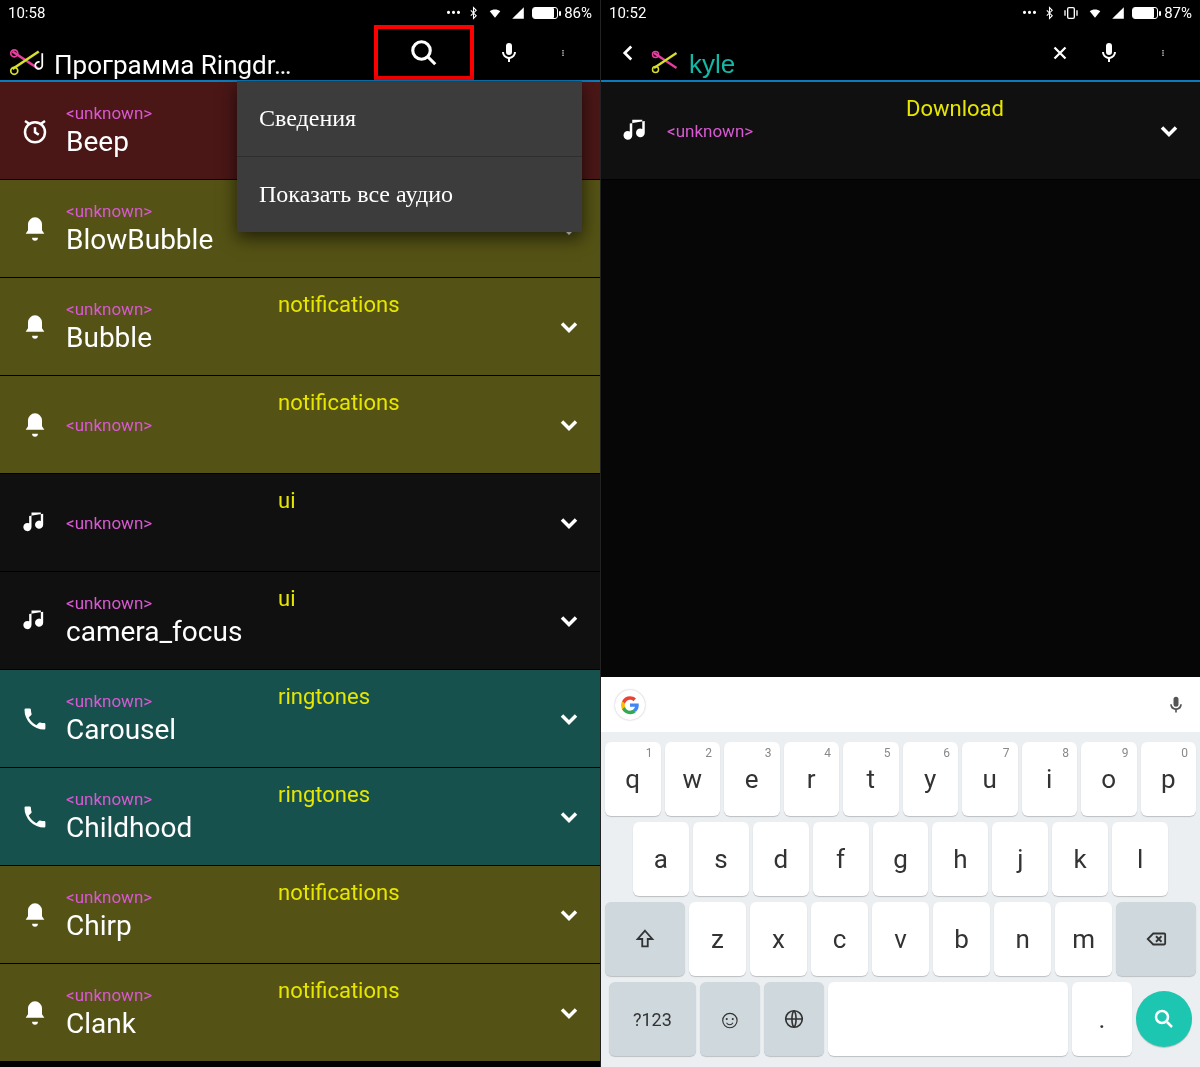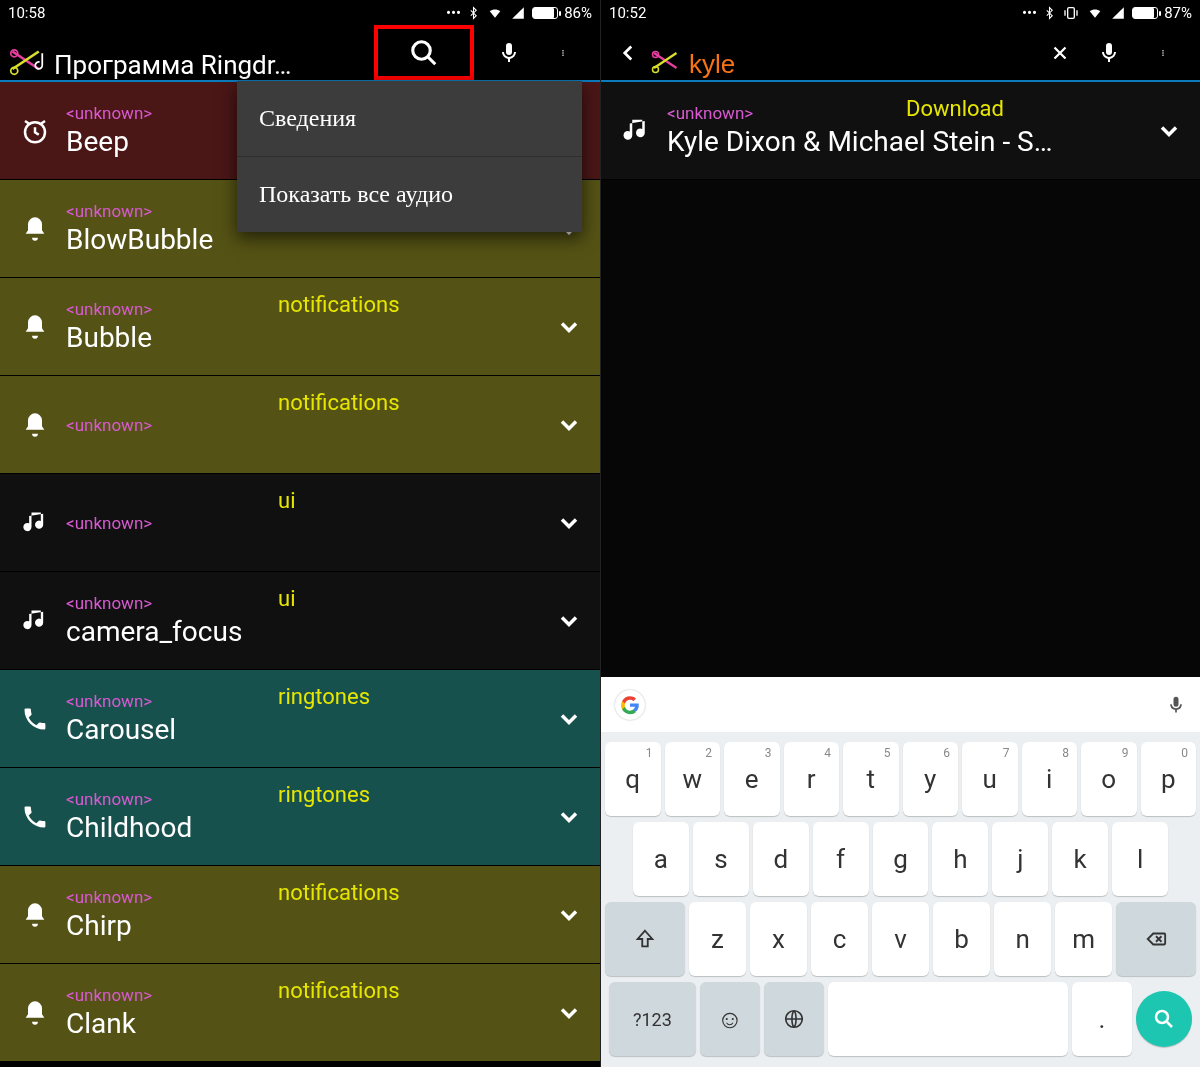--- a/index.html
+++ b/index.html
@@ -43,21 +43,21 @@
     width: 54px; height: 54px; display:flex; align-items:center; justify-content:center;
     color:#fff;
   }
   .appbar .search-highlight {
     border: 4px solid #ff0000;
     width: 100px; height: 55px;
     display:flex; align-items:center; justify-content:center;
     margin-right: 8px;
   }
   .search-field {
-    flex:1; font-size: 26px; color:#f97316; background:transparent; border:none; outline:none;
+    flex:1; font-size: 26px; color:#14b8a6; background:transparent; border:none; outline:none;
   }
   .bar-divider { height: 2px; background: #0a7bbd; }
 
   
   .menu {
     position: absolute;
     top: 81px; left: 237px;
     width: 345px;
     background: #3c3c3c;
     box-shadow: 0 6px 16px rgba(0,0,0,.6);
@@ -446,21 +446,20 @@
   <div class="list blackbg">
     <div class="row row-music">
       <div class="row-icon">
           <svg width="30" height="30" viewBox="0 0 24 24" fill="#fff">
             <path d="M9 3v12.5a3.5 3.5 0 1 1-2-3.2V6l12-2v9.5a3.5 3.5 0 1 1-2-3.2V3L9 3z"></path>
           </svg>
         </div>
       <div class="texts">
         <div class="artist">&lt;unknown&gt;</div>
         <div class="album" style="left:305px">Download</div>
-        <div class="title">Kyle Dixon &amp; Michael Stein - S…</div>
       </div>
       <div class="chev">
           <svg width="28" height="28" viewBox="0 0 24 24" fill="none" stroke="#fff" stroke-width="3">
             <path d="M6 9l6 6 6-6"></path>
           </svg>
         </div>
     </div>
   </div>
 
   <div class="keyboard">

